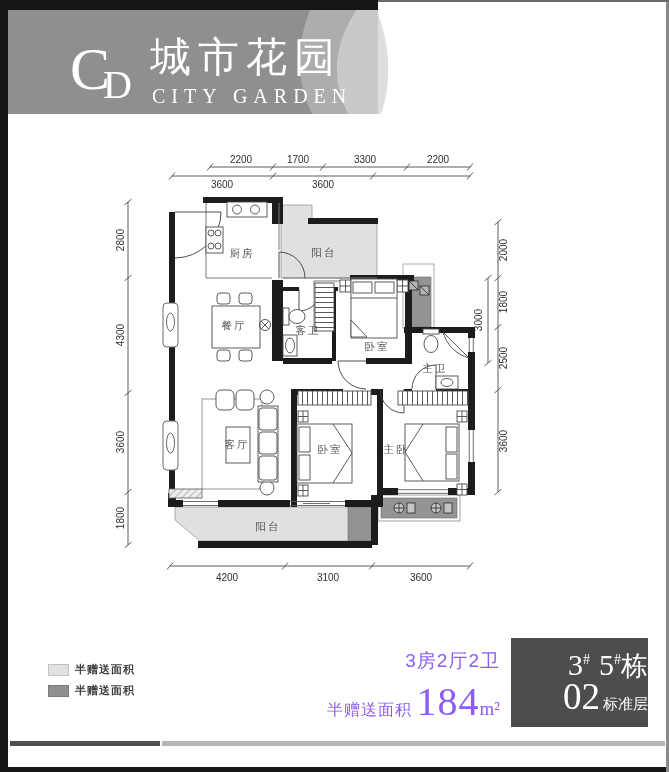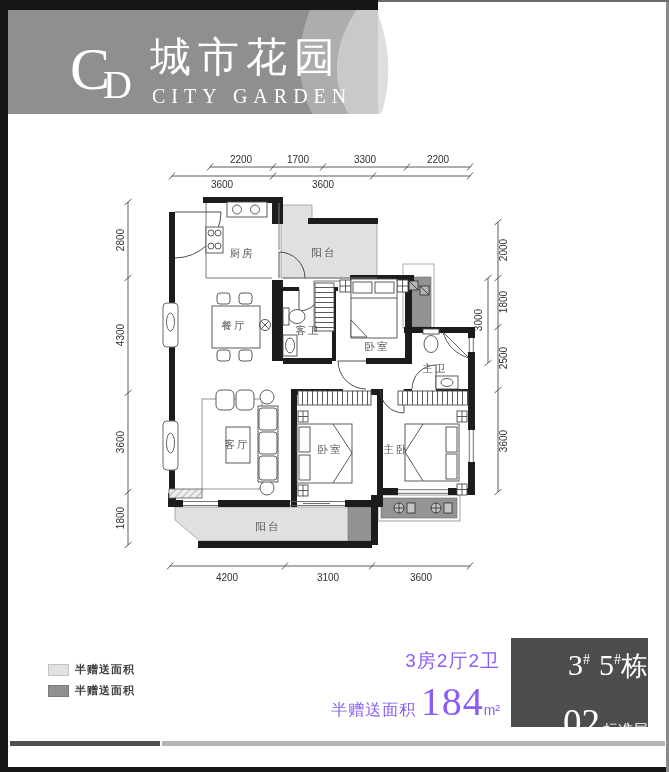--- a/index.html
+++ b/index.html
@@ -17,27 +17,27 @@
   .legend-row{display:flex;align-items:center;margin-bottom:6px;}
   .legend-swatch{width:19px;height:10px;margin-right:6px;}
   .legend-swatch.half{background:#e2e2e2;border:1px solid #c2c2c2;}
   .legend-swatch.full{background:#8f8f8f;border:1px solid #7a7a7a;}
   .legend-label{font-size:11px;color:#3f3f3f;letter-spacing:1px;font-weight:bold;}
   .summary{position:absolute;left:270px;top:648px;width:230px;text-align:right;color:#8b5cf6;}
   .summary-line1{font-size:19px;letter-spacing:1px;}
   .summary-line2{margin-top:4px;white-space:nowrap;}
   .area-label{font-size:16px;letter-spacing:1px;}
   .area-value{font-size:40px;font-family:"Liberation Serif","DejaVu Serif",serif;letter-spacing:1px;}
-  .area-unit{font-size:14px;font-family:Liberation Sans, sans-serif;}
+  .area-unit{font-size:19px;font-family:Liberation Serif, serif;}
   .badge{position:absolute;left:511px;top:638px;width:137px;height:89px;background:#4d4d4d;
          color:#fff;text-align:right;}
   .badge-line1{margin-top:7px;font-size:30px;line-height:30px;font-family:"Liberation Serif","DejaVu Serif",serif;}
   .badge-line1 sup{font-size:14px;vertical-align:11px;}
   .badge-line1 .cn{font-size:27px;font-family:"Liberation Sans","DejaVu Sans",sans-serif;}
-  .badge-line2{margin-top:18px;font-size:15px;line-height:48px;}
+  .badge-line2{margin-top:4px;font-size:15px;line-height:24px;}
   .badge-line2 .big{font-size:37px;font-family:"Liberation Serif","DejaVu Serif",serif;margin-right:3px;}
   .sp{display:inline-block;width:9px;}
 </style>
 </head>
 <body>
 
 <div class="page">
 
 <svg width="669" height="772" viewBox="0 0 669 772">
   <defs>

